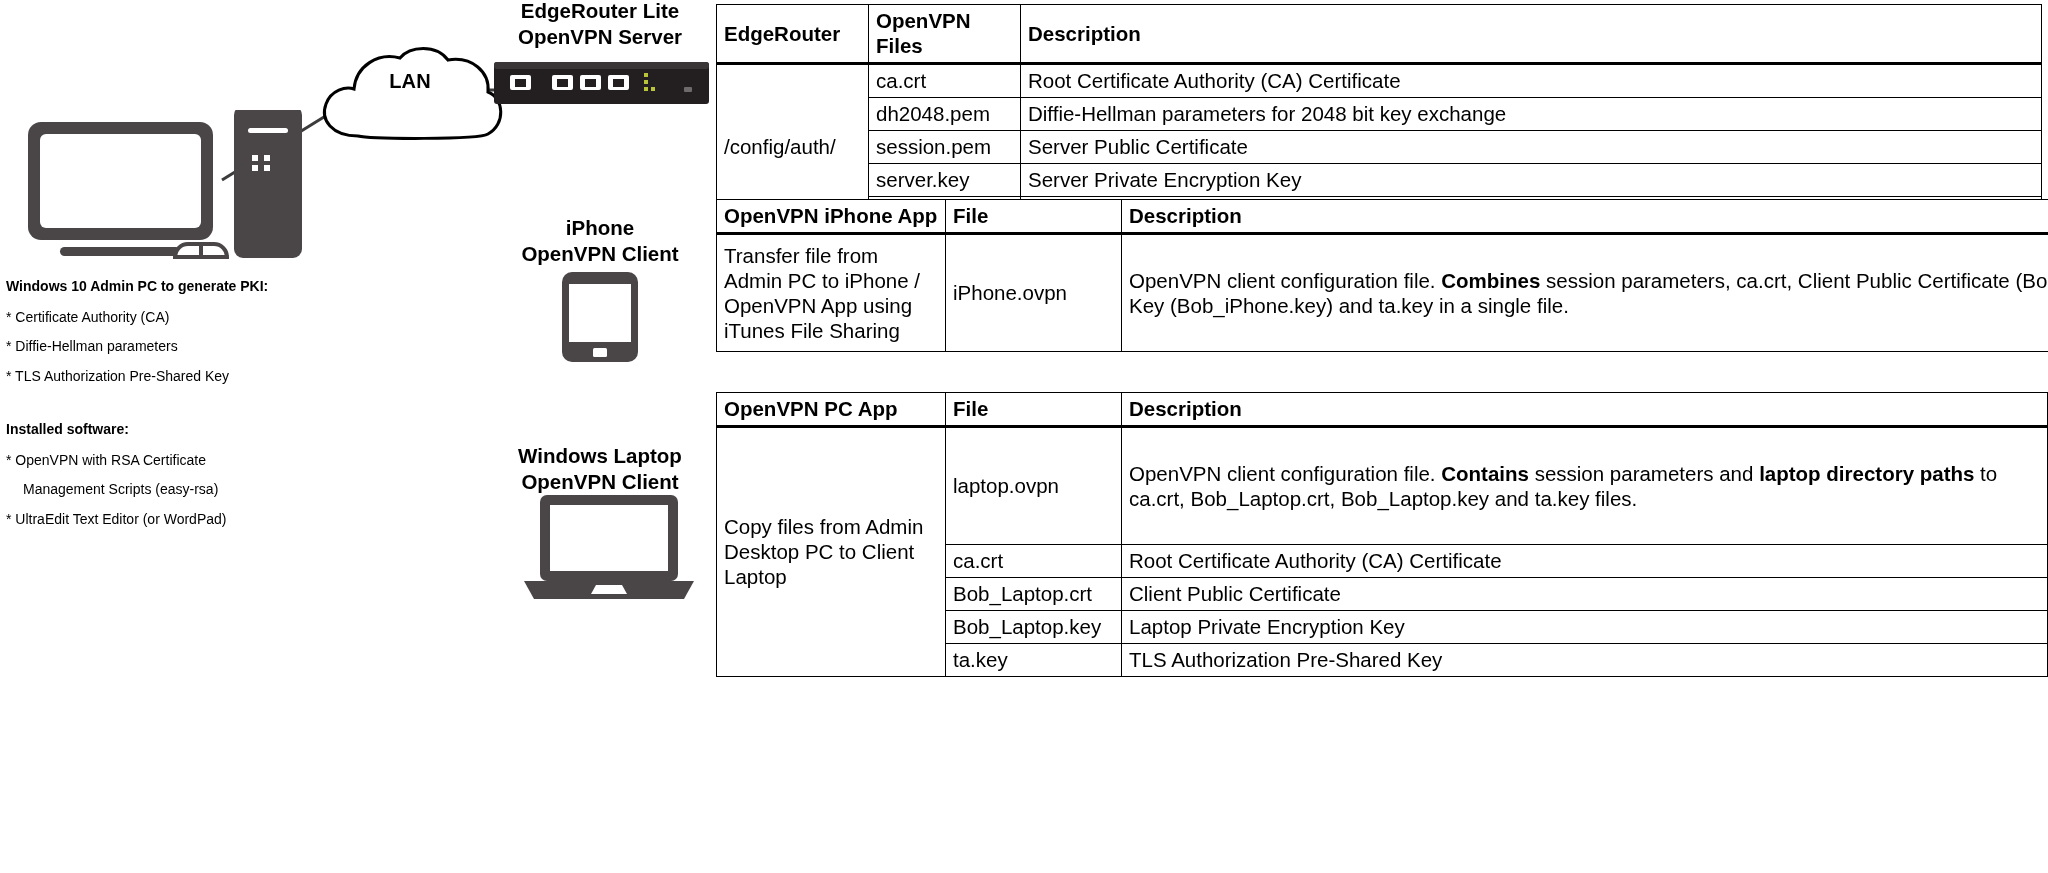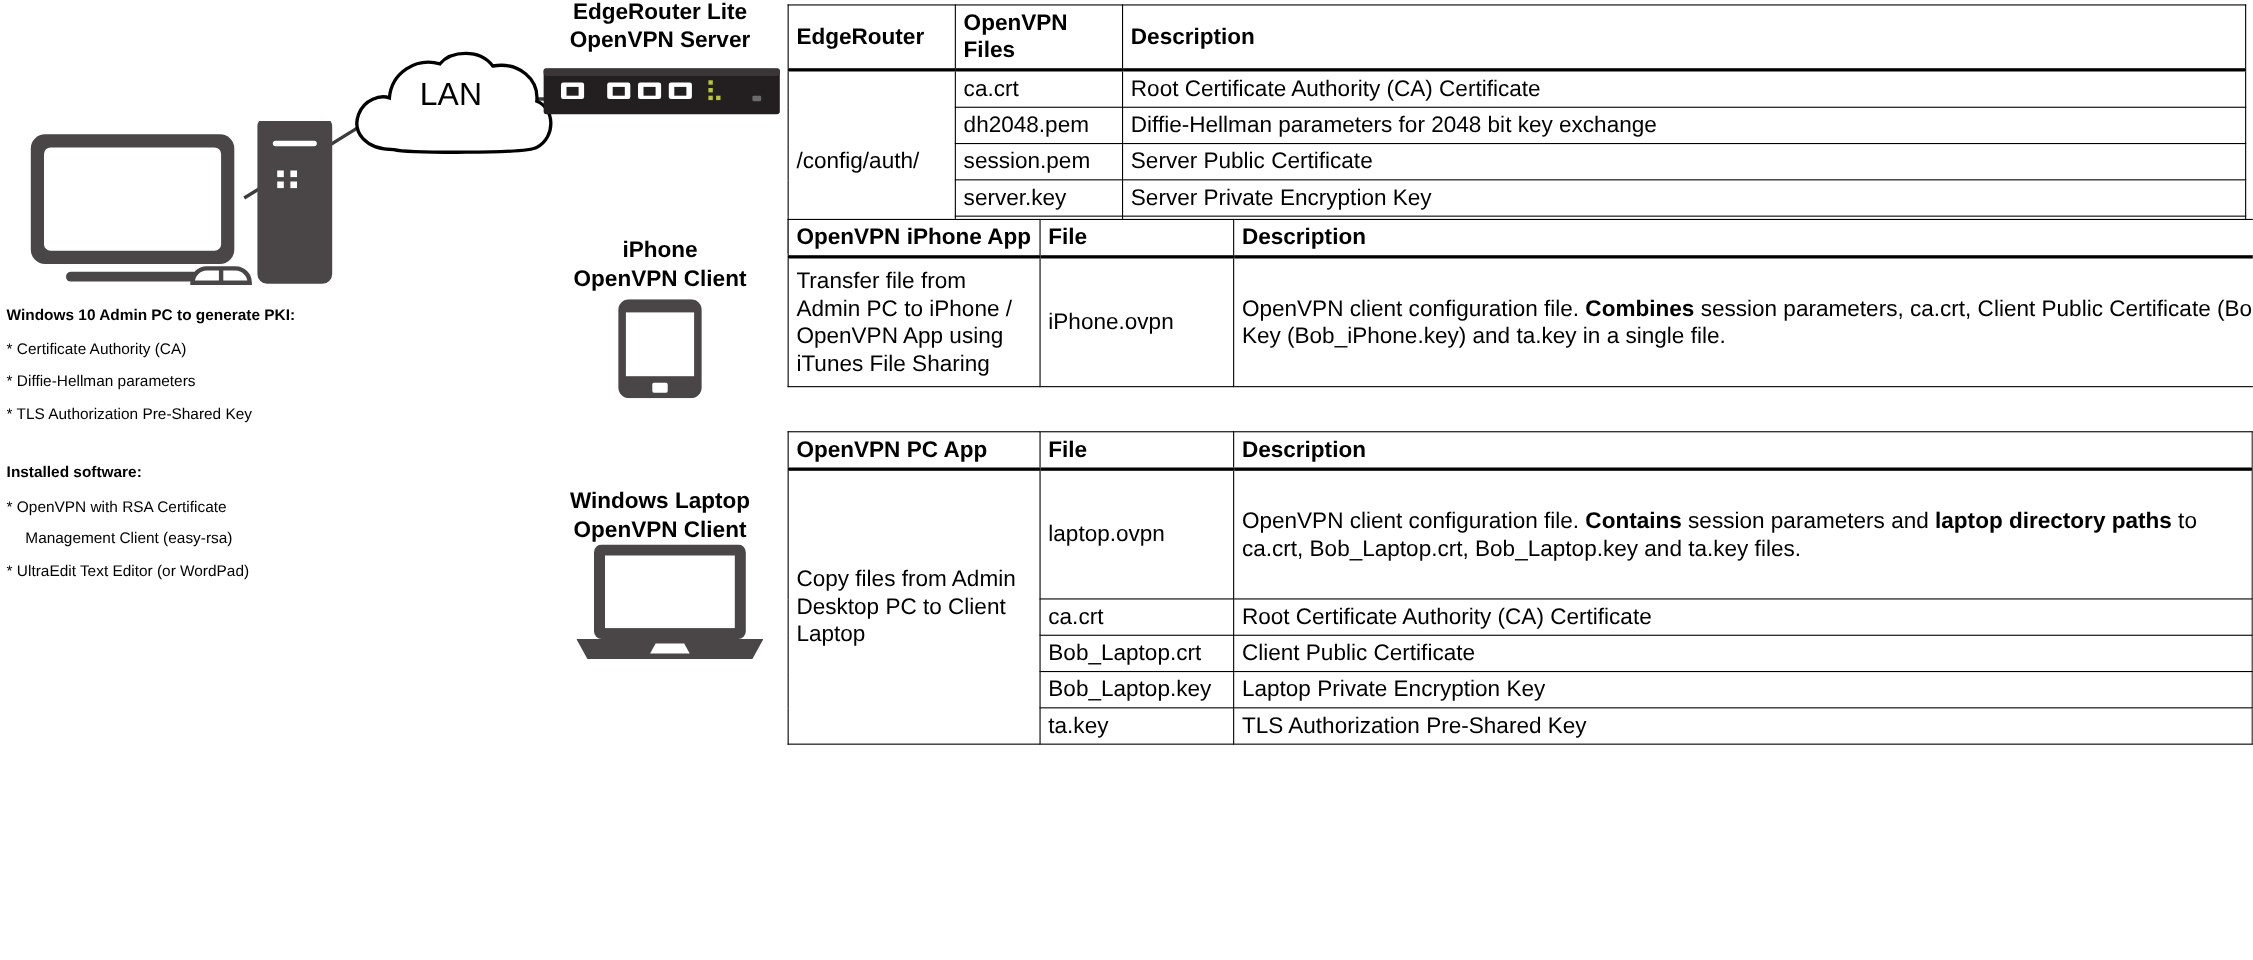--- a/index.html
+++ b/index.html
@@ -17,21 +17,21 @@
   #left-panel { position:absolute; left:0; top:0; width:710px; height:873px; }
 
   .dark { fill:#4a4648; }
 
   #pc-art { position:absolute; left:20px; top:110px; width:300px; height:170px; }
   #cloud-art { position:absolute; left:310px; top:40px; width:200px; height:120px; }
   #link-lines { position:absolute; left:0; top:0; width:710px; height:400px; pointer-events:none; }
 
   #cloud-label {
     position:absolute; left:310px; top:70px; width:200px;
-    text-align:center; font-size:29px; font-weight:normal; letter-spacing:.2px;
+    text-align:center; font-size:20px; font-weight:bold; letter-spacing:.2px;
   }
 
   #admin-text {
     position:absolute; left:6px; top:272px; width:470px;
     font-size:14px; line-height:29.5px;
   }
   #admin-text .hd { font-weight:bold; }
   #admin-text .bullets { margin-top:1px; }
   #admin-text .ind { padding-left:17px; }
   #admin-text .gap { height:24px; }
@@ -125,21 +125,21 @@
     <div class="hd">Windows 10 Admin PC to generate PKI:</div>
     <div class="bullets">
       <div>* Certificate Authority (CA)</div>
       <div>* Diffie-Hellman parameters</div>
       <div>* TLS Authorization Pre-Shared Key</div>
     </div>
     <div class="gap"></div>
     <div class="hd">Installed software:</div>
     <div class="bullets">
       <div>* OpenVPN with RSA Certificate</div>
-      <div class="ind">Management Client (easy-rsa)</div>
+      <div class="ind">Management Scripts (easy-rsa)</div>
       <div>* UltraEdit Text Editor (or WordPad)</div>
     </div>
   </div>
 </div>
 
 <div id="center-col">
 
   <div class="dev-caption" id="router-caption">
     <div>EdgeRouter Lite</div>
     <div>OpenVPN Server</div>

